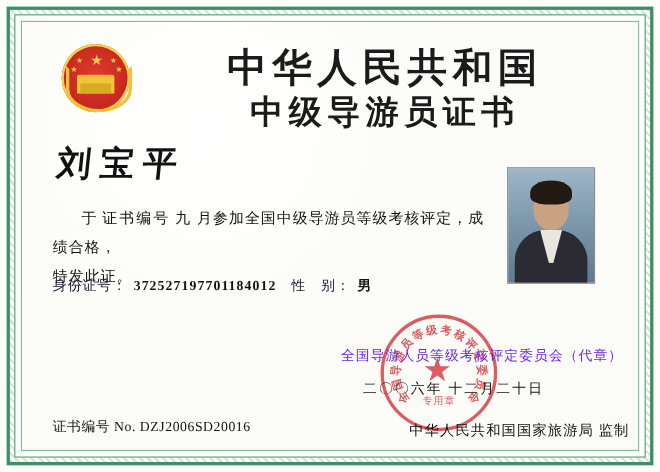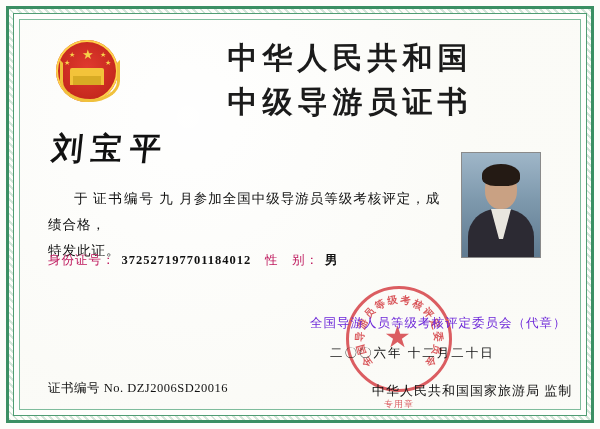--- a/index.html
+++ b/index.html
@@ -111,21 +111,21 @@
   .title1, .title2 {
     position: absolute;
     left: 140px;
     width: 420px;
     text-align: center;
     color: #1b1b1b;
     font-weight: bold;
     letter-spacing: 5px;
     font-family: "DejaVu Serif", "Liberation Serif", serif;
   }
-  .title1 { top: 38px; font-size: 30px; }
+  .title1 { top: 38px; font-size: 36px; }
   .title2 { top: 82px; font-size: 30px; }
 
   
   .name {
     position: absolute;
     left: 52px; top: 128px;
     font-size: 31px;
     font-weight: bold;
     letter-spacing: 8px;
     color: #111;
@@ -184,21 +184,21 @@
     clip-path: polygon(0 0, 100% 0, 60% 100%, 40% 100%);
   }
 
   
   .field {
     position: absolute;
     font-size: 12.5px;
     color: #111;
     letter-spacing: 1px;
   }
-  .field .label { color: #be185d; font-family: Liberation Mono, monospace; }
+  .field .label { color: #0f172a; font-family: Liberation Mono, monospace; }
   .field .value {
     font-weight: bold;
     letter-spacing: 1px;
     margin-left: 6px;
   }
   .f-id      { left: 48px;  top: 252px; }
   .f-sex     { left: 265px; top: 252px; text-align: center; }
   .f-lang    { left: 48px;  top: 279px; }
   .f-certno  { left: 265px; top: 279px; }
 
@@ -237,21 +237,20 @@
     transform-origin: 0 0;
   }
   .seal .bottom-text {
     position: absolute;
     left: 0; top: 72px;
     width: 106px;
     text-align: center;
     font-size: 9px;
     color: rgba(206,32,39,0.72);
     letter-spacing: 1px;
-    margin-top: 40px;
   }
 
   
   .issuer {
     position: absolute;
     left: 310px; top: 315px;
     font-size: 12.5px;
     color: #6d28d9;
     letter-spacing: 1px;
   }

